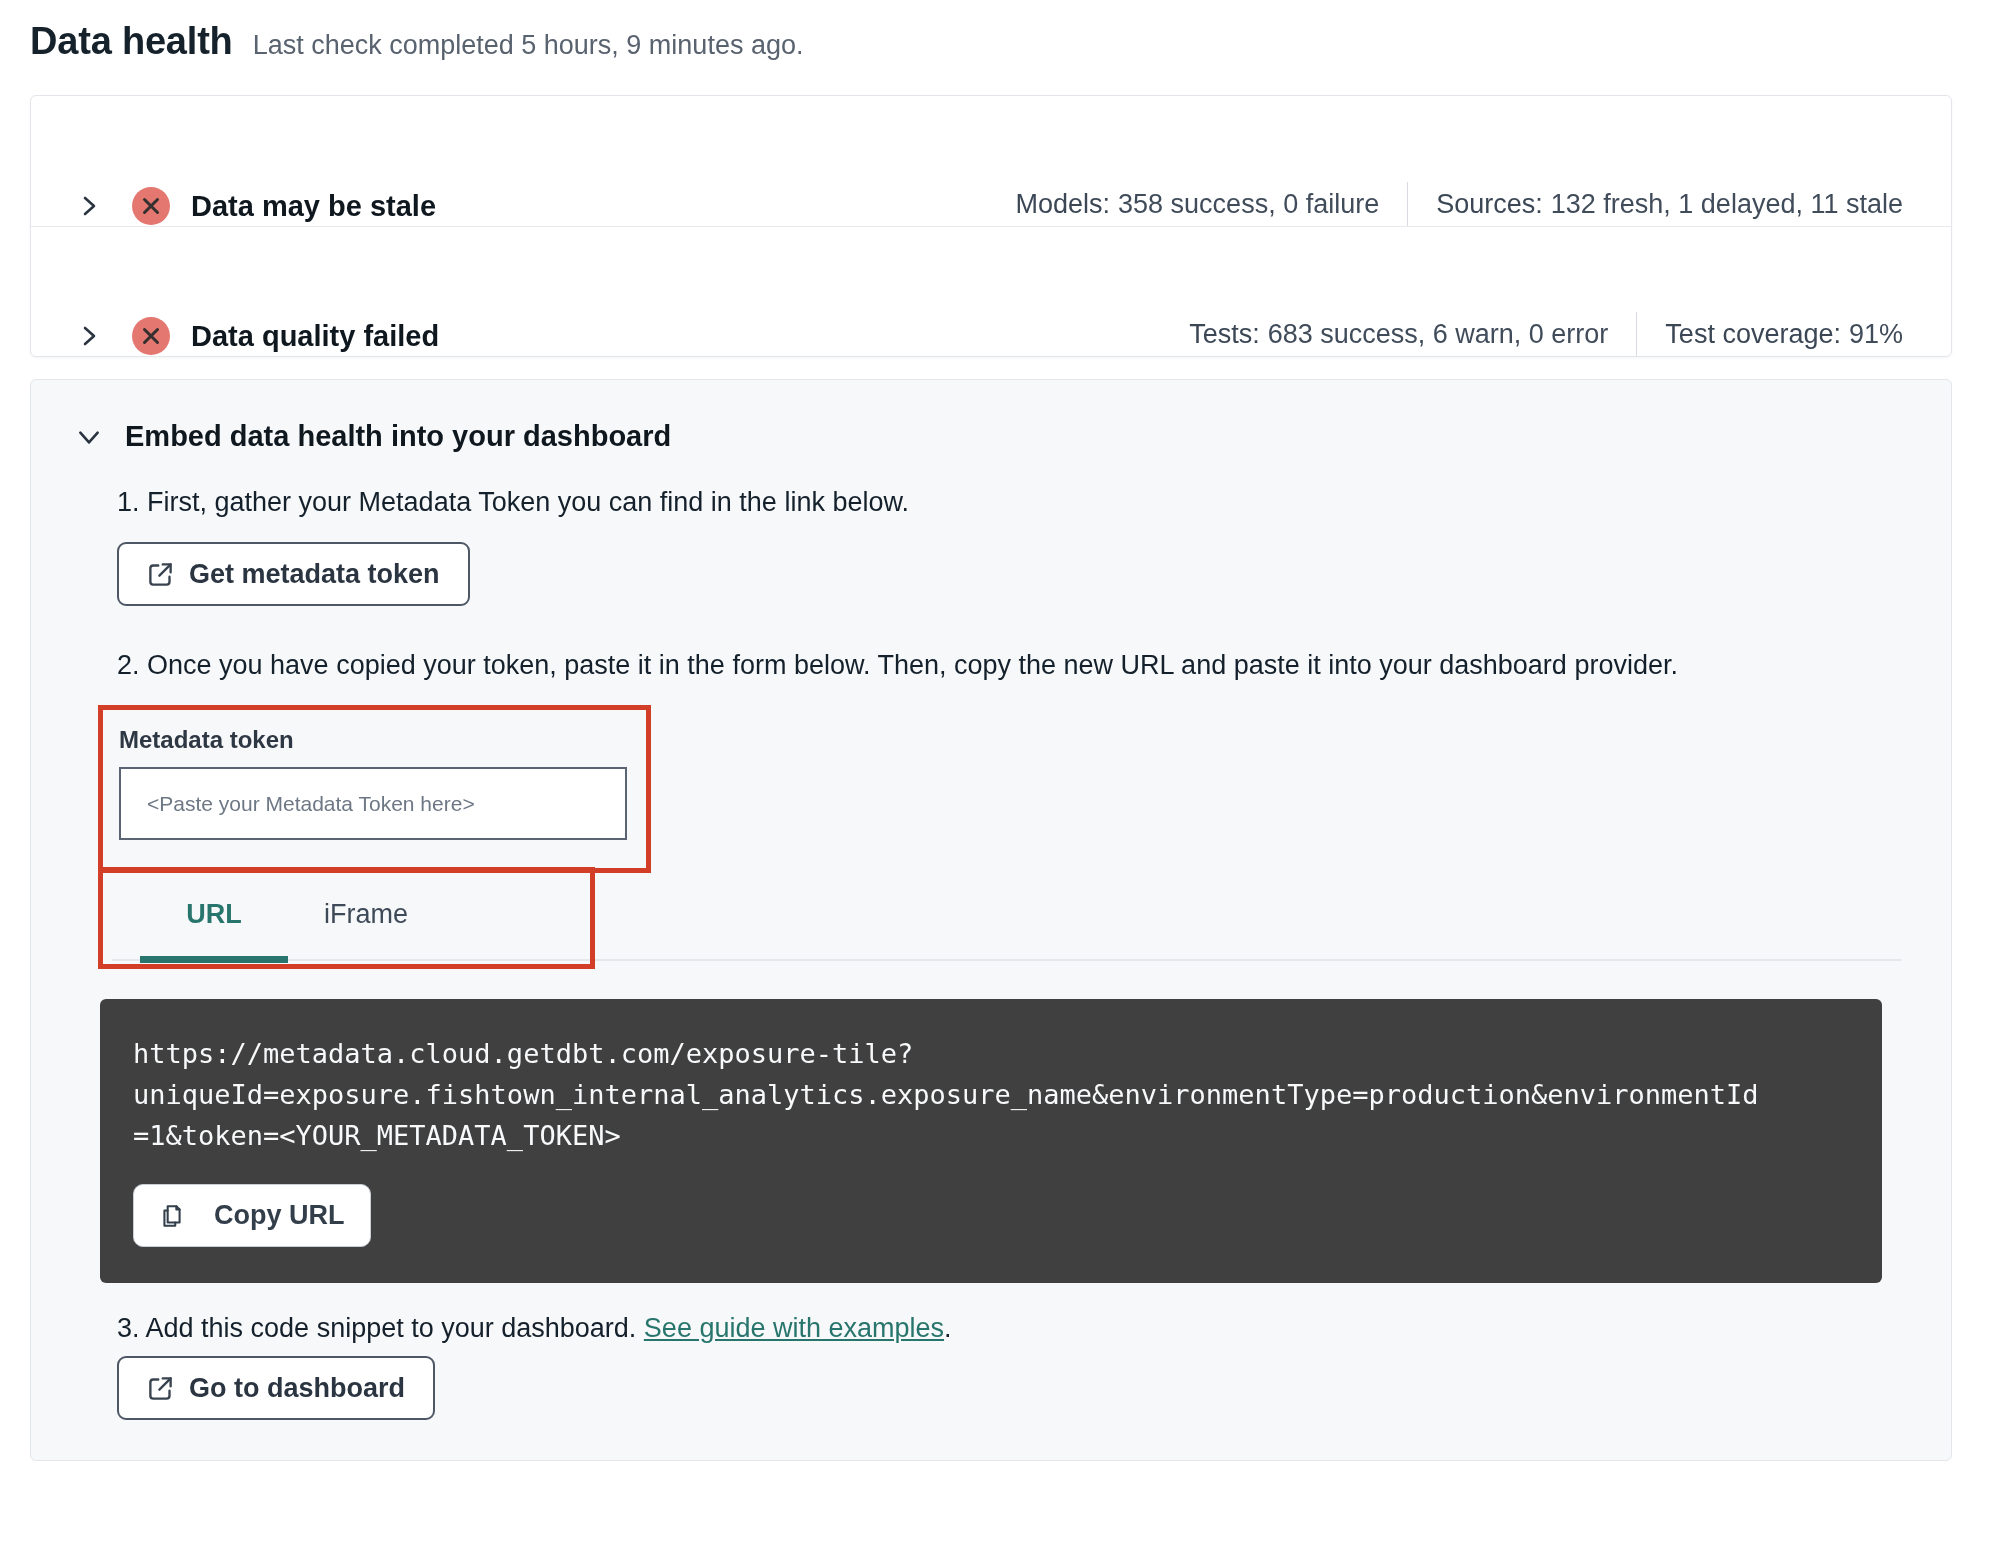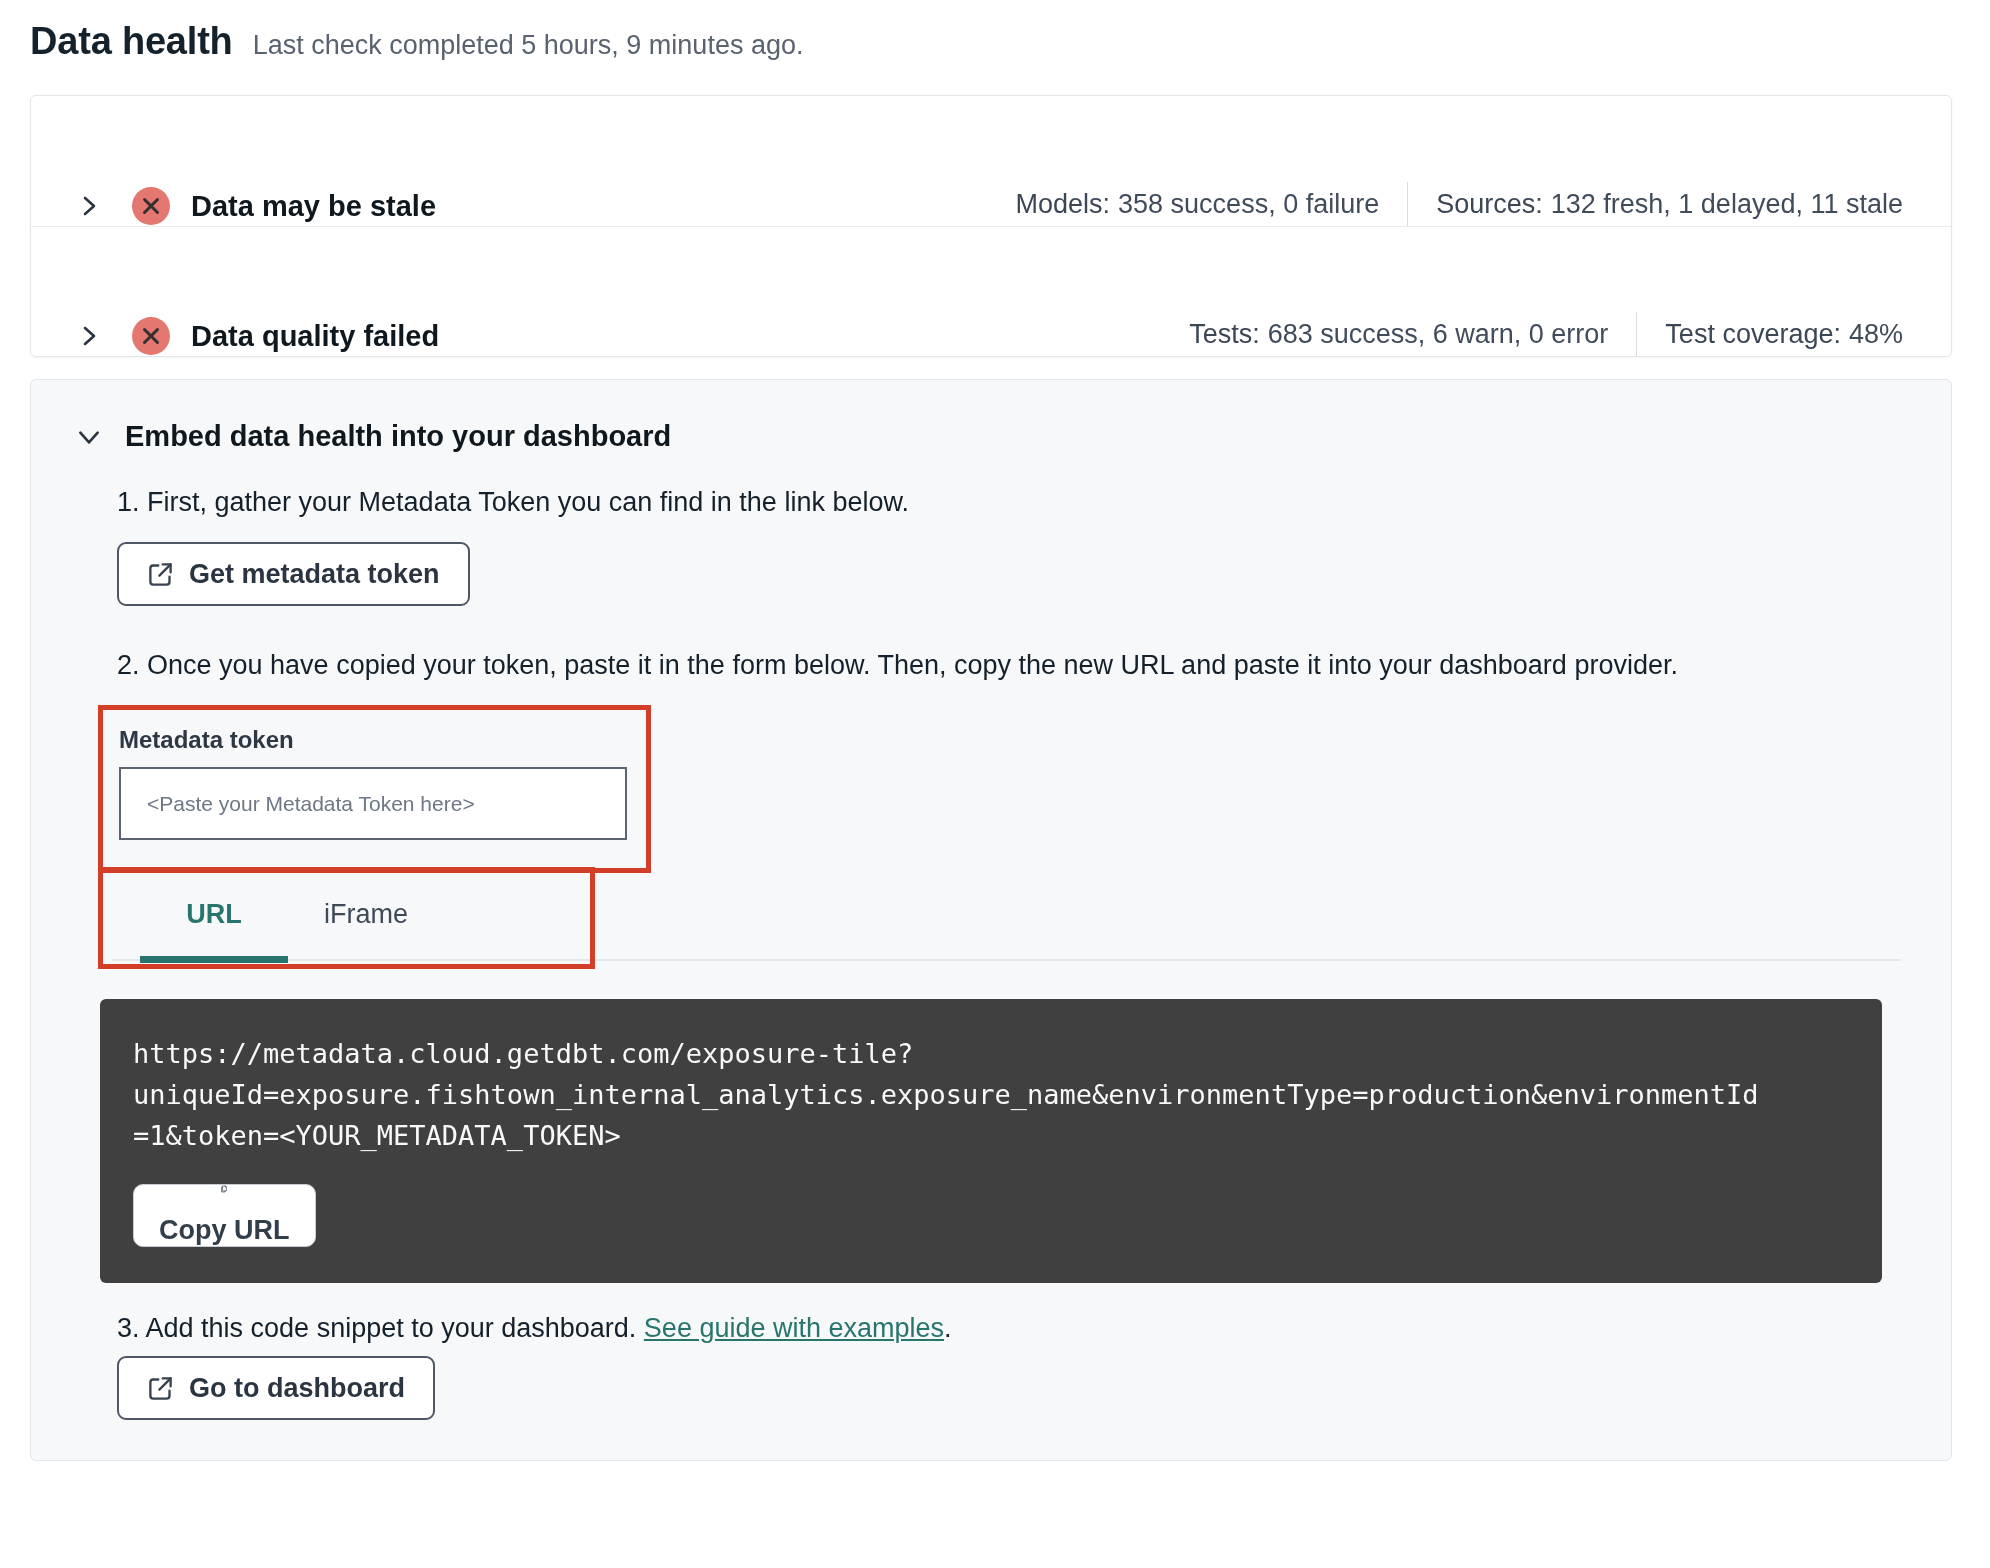--- a/index.html
+++ b/index.html
@@ -146,32 +146,31 @@
     font-size: 27px;
     line-height: 41px;
     color: #f7f9fb;
     overflow-wrap: anywhere;
     word-break: normal;
   }
   .copy-btn {
     margin-top: 28px;
     display: inline-flex;
     align-items: center;
-    gap: 22px;
+    gap: 29px;
     height: 63px;
     padding: 0 25px;
     background: #fff;
     border: 1px solid #c9ced6;
     border-radius: 10px;
     font-family: "Liberation Sans", sans-serif;
     font-size: 27px;
     font-weight: 700;
     color: #333e4b;
     cursor: pointer;
-    flex-direction: column;
   }
 
   .icon { display: block; }
 </style>
 </head>
 <body>
 
 <div class="page">
 
   <div class="page-header">
@@ -206,21 +205,21 @@
         </svg>
         <svg class="icon error-badge" width="40" height="40" viewBox="0 0 40 40">
           <circle cx="20" cy="20" r="19" fill="#e4776f"></circle>
           <path d="M13.5 13.5 L26.5 26.5 M26.5 13.5 L13.5 26.5" stroke="#33302f" stroke-width="3" stroke-linecap="round"></path>
         </svg>
         <div class="status-title">Data quality failed</div>
       </div>
       <div class="row-right">
         <span class="stat"><b>Tests:</b><span>683 success, 6 warn, 0 error</span></span>
         <span class="stat-divider"></span>
-        <span class="stat"><b>Test coverage:</b><span>48%</span></span>
+        <span class="stat"><b>Test coverage:</b><span>91%</span></span>
       </div>
     </div>
 
   </div>
 
   <div class="embed-panel">
 
     <div class="embed-header">
       <svg class="icon" width="26" height="26" viewBox="0 0 24 24" fill="none">
         <polyline points="4,8 12,17 20,8" stroke="#2a3440" stroke-width="2.4" stroke-linecap="round" stroke-linejoin="round"></polyline>

